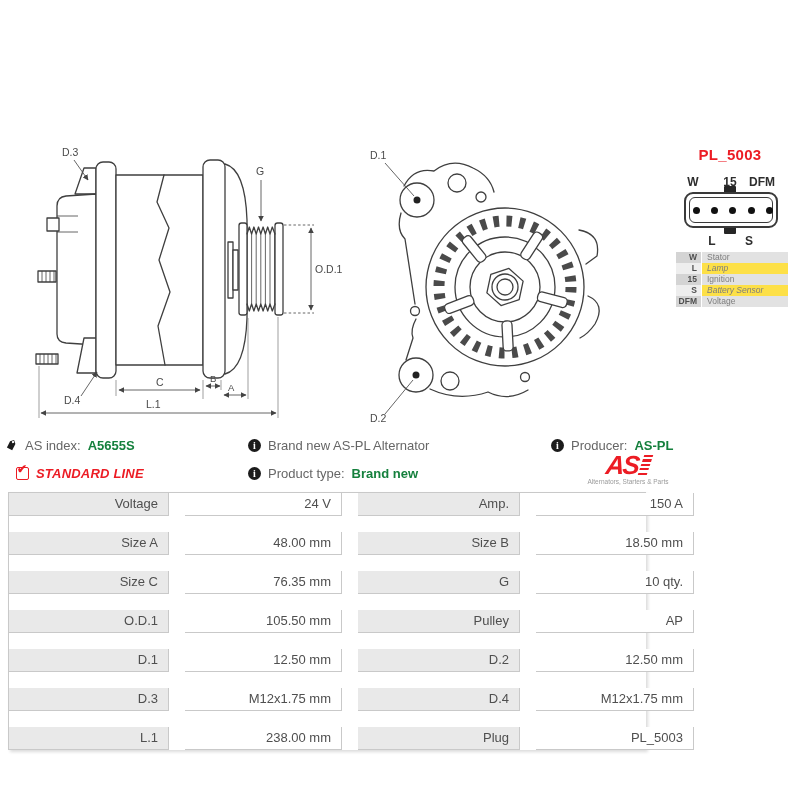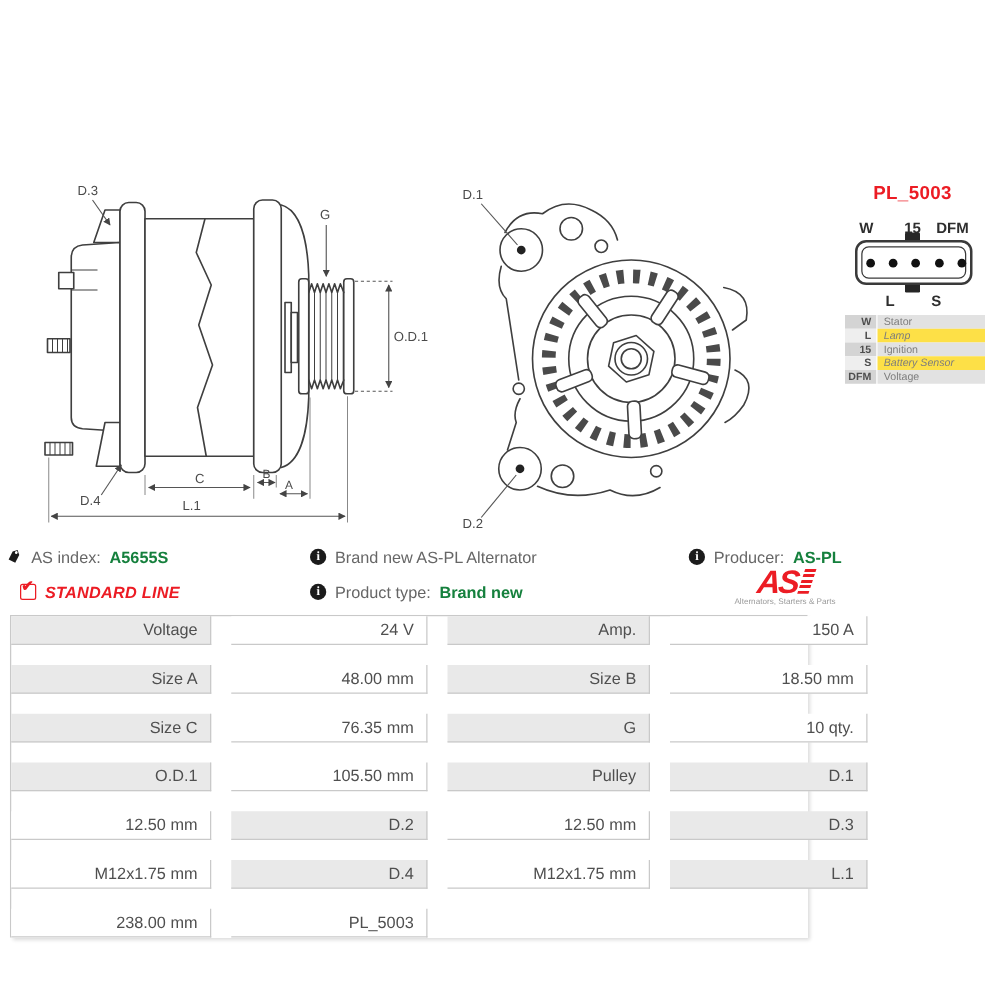--- a/index.html
+++ b/index.html
@@ -305,29 +305,31 @@
     <div class="cell value">18.50 mm</div>
 
     <div class="cell label">Size C</div>
     <div class="cell value">76.35 mm</div>
     <div class="cell label">G</div>
     <div class="cell value">10 qty.</div>
 
     <div class="cell label">O.D.1</div>
     <div class="cell value">105.50 mm</div>
     <div class="cell label">Pulley</div>
+    <div class="cell value">AP</div>
 
     <div class="cell label">D.1</div>
     <div class="cell value">12.50 mm</div>
     <div class="cell label">D.2</div>
     <div class="cell value">12.50 mm</div>
 
     <div class="cell label">D.3</div>
     <div class="cell value">M12x1.75 mm</div>
     <div class="cell label">D.4</div>
     <div class="cell value">M12x1.75 mm</div>
 
     <div class="cell label">L.1</div>
     <div class="cell value">238.00 mm</div>
+    <div class="cell label">Plug</div>
     <div class="cell value">PL_5003</div>
   </div>
 
 </div>
 
 </body></html>

